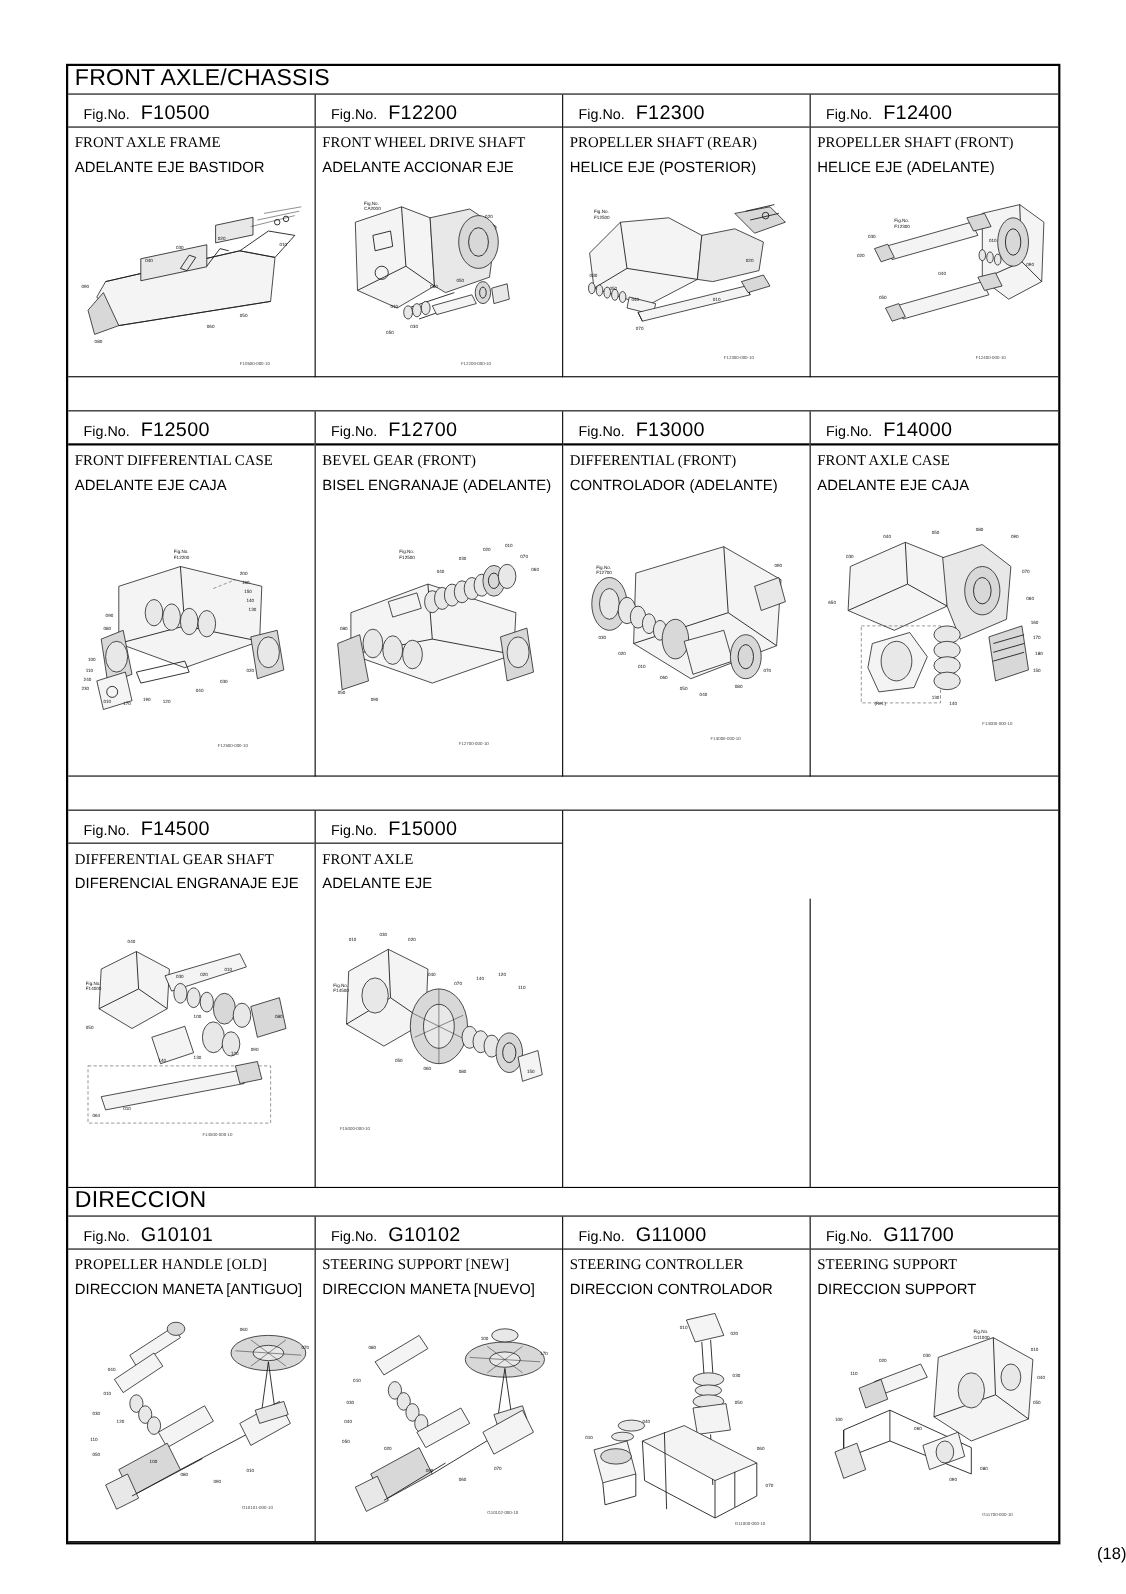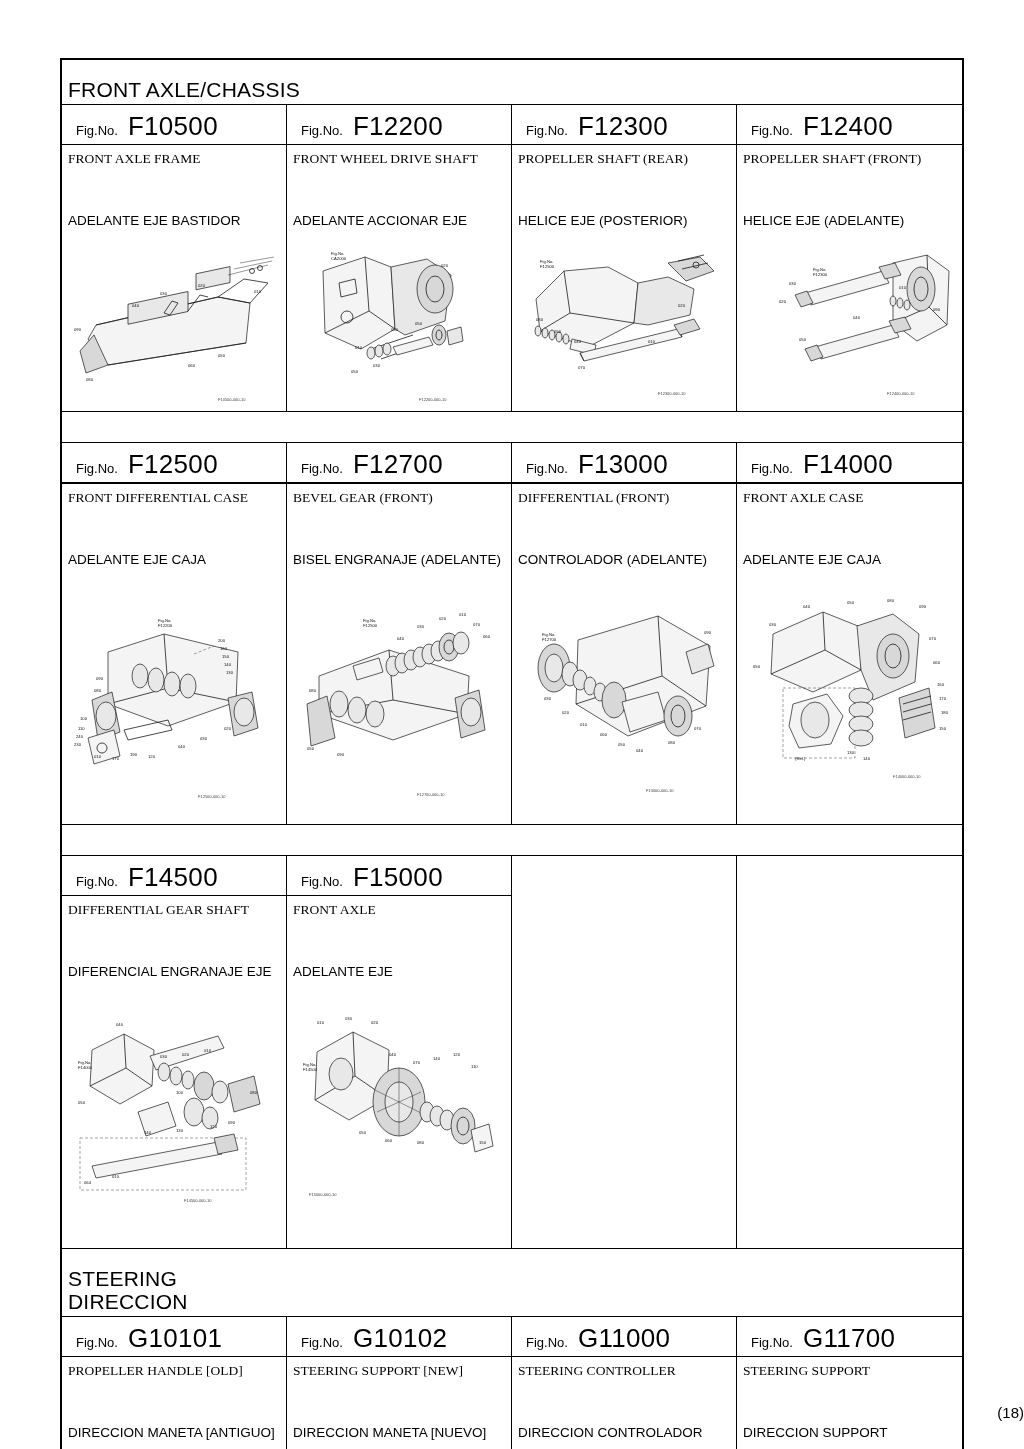--- a/index.html
+++ b/index.html
@@ -1,28 +1,28 @@
 <!DOCTYPE html>
 <html><head>
 <meta charset="utf-8">
 <style>
   html,body{margin:0;padding:0;background:#fff;}
   body{width:1024px;height:1449px;font-family:"Liberation Sans",sans-serif;color:#000;position:relative;}
   .page{position:absolute;left:60px;top:58px;width:904px;border:2px solid #000;box-sizing:border-box;}
-  .section-title{border-bottom:1.5px solid #000;padding:19px 6px 2px 6px;line-height:1.08;}
+  .section-title{border-bottom:1.5px solid #000;padding:0 6px 2px 6px;line-height:1.08;}
   .section-title .ln{font-size:21px;letter-spacing:.2px;}
-  .grid{display:flex;flex-wrap:wrap;}
+  .grid{display:flex;flex-wrap:wrap;align-items:flex-end;}
   .cell{width:25%;box-sizing:border-box;border-right:1.5px solid #000;border-bottom:1.5px solid #000;position:relative;}
   .cell:nth-child(4n){border-right:none;}
   .figline{display:flex;align-items:baseline;gap:10px;padding:6px 8px 2px 14px;border-bottom:0;}
   .figno{font-size:13px;}
-  .fignum{font-size:26px;letter-spacing:.3px;}
+  .fignum{font-size:18px;letter-spacing:.3px;}
   .hr{height:1.5px;background:#000;margin:0 0 0 0;}
   .desc{padding:6px 6px 2px 6px;font-size:13.5px;line-height:1.18;min-height:18px;font-family:Liberation Serif, serif;}
-  .desc2{padding:2px 6px 4px 6px;font-size:13.5px;line-height:1.18;min-height:18px;margin-top:40px;}
+  .desc2{padding:2px 6px 4px 6px;font-size:13.5px;line-height:1.18;min-height:18px;}
   .art{height:176px;position:relative;overflow:hidden;}
   .art.tall{height:262px;}
   .art.mid{height:250px;}
   .art.steer{height:215px;}
   .spacer-row{height:30px;border-bottom:1.5px solid #000;width:100%;}
   .pagenum{position:absolute;left:0;right:0;top:1404px;text-align:right;font-size:15px;}
   svg{display:block;}
   .blk{fill:none;stroke:#1a1a1a;stroke-width:0.8;}
   .thin{fill:none;stroke:#333;stroke-width:0.5;}
   .lab{font-size:4.2px;fill:#111;font-family:"Liberation Sans",sans-serif;}
@@ -486,21 +486,20 @@
     <div class="cell">
       <div class="art tall"></div>
     </div>
 
     <div class="cell">
       <div class="art tall"></div>
     </div>
   </div>
 
   <div class="section-title">
-    <div class="ln">STEERING</div>
     <div class="ln">DIRECCION</div>
   </div>
 
   <div class="grid">
 
     <div class="cell">
       <div class="figline">
         <span class="figno">Fig.No.</span>
         <span class="fignum">G10101</span>
       </div>

